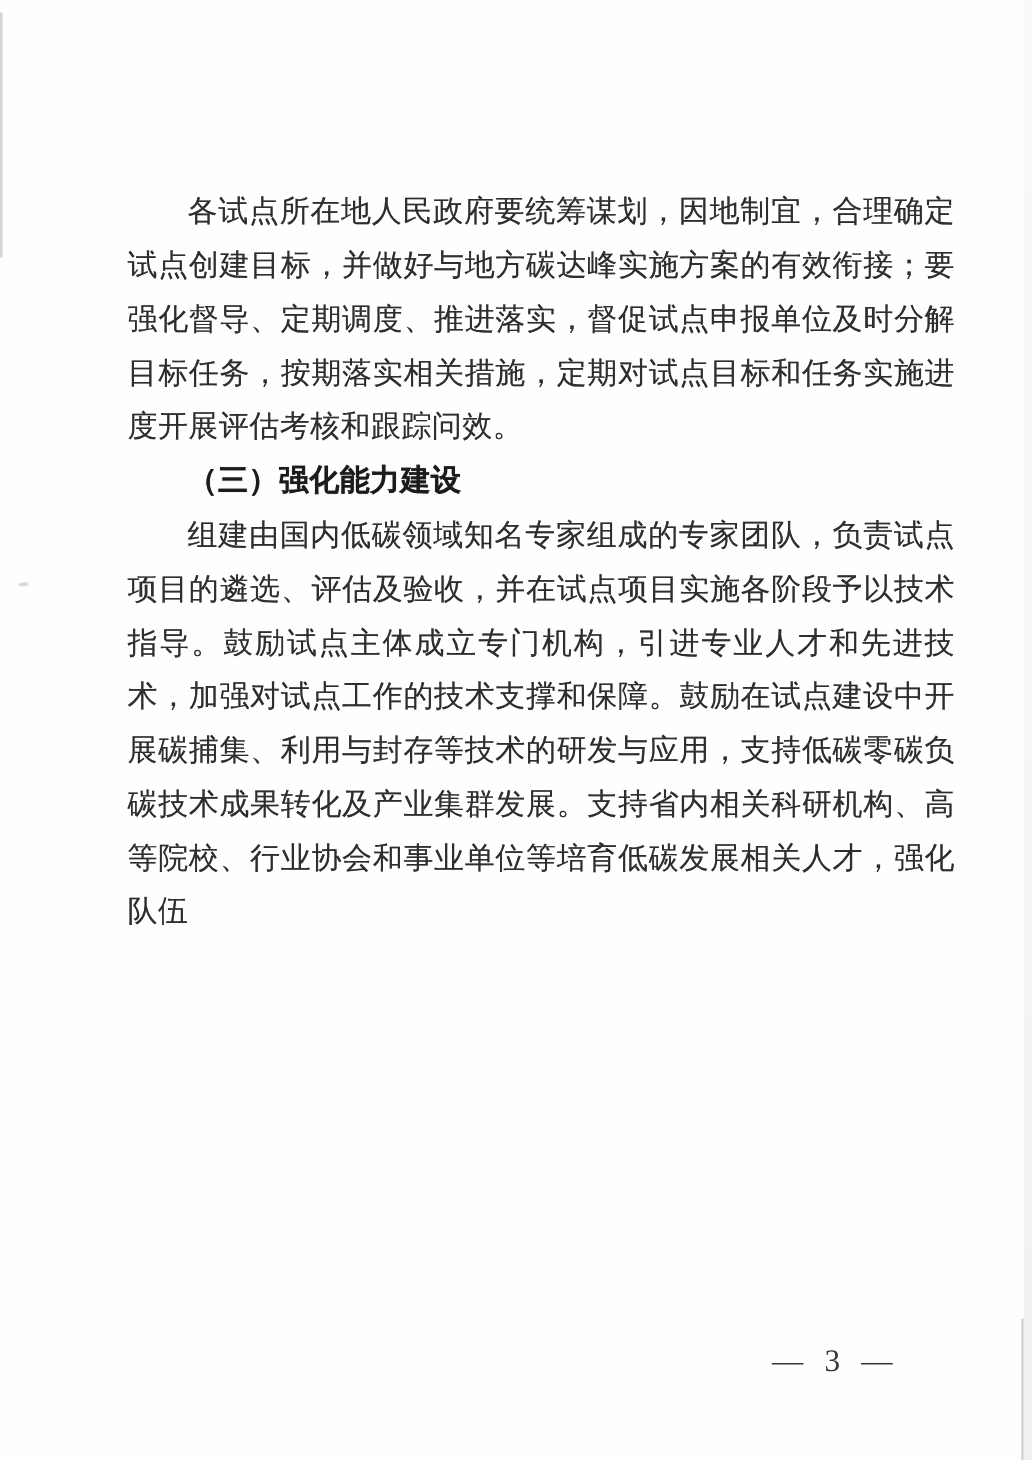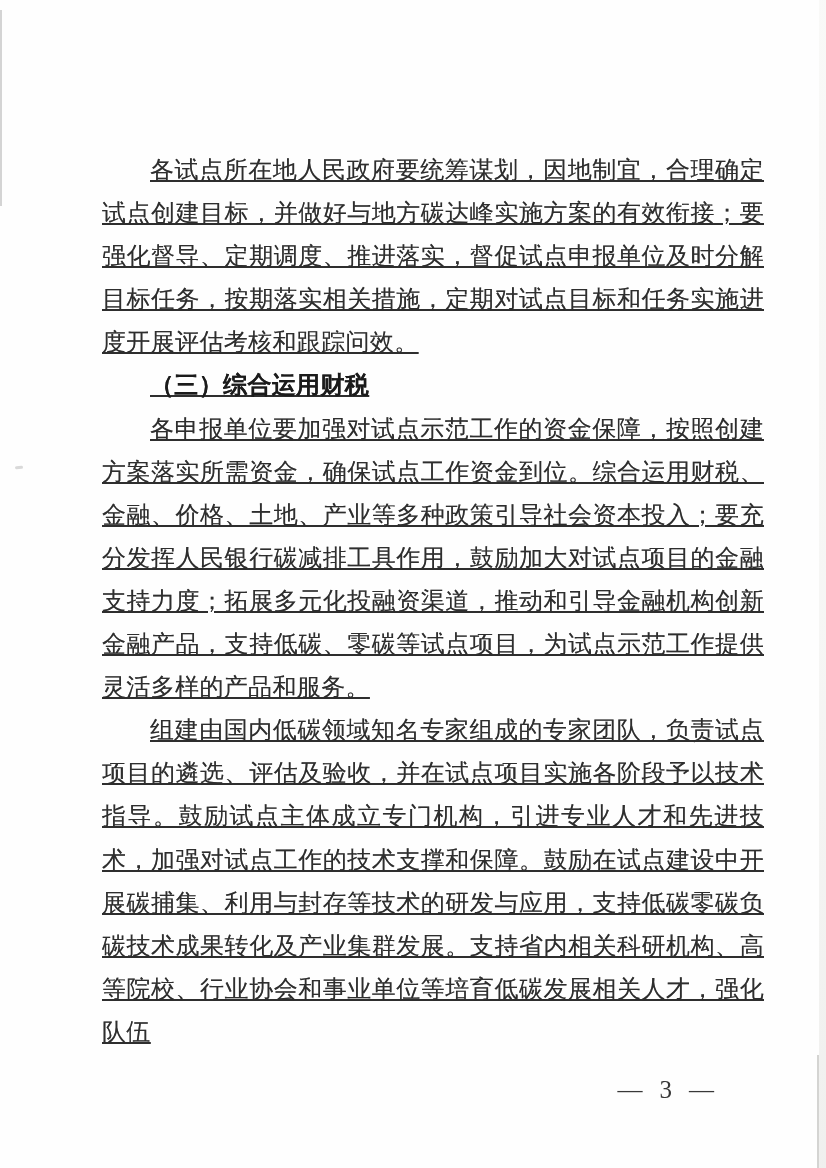--- a/index.html
+++ b/index.html
@@ -22,21 +22,20 @@
     left: 102px;
     top: 149px;
     width: 662px;
     font-size: 24px;
     line-height: 43.1px;
     letter-spacing: 0.35px;
     text-align: justify;
     color: #2e2e2e;
     
     text-shadow: 0 0 0.4px rgba(60,60,60,0.55);
-    text-decoration: underline;
   }
   .content p {
     margin: 0;
     text-indent: 48px;
   }
   .content p.heading {
     font-weight: 700;
     color: #1b1b1b;
     text-shadow: 0 0 0.6px rgba(20,20,20,0.8);
   }
@@ -95,22 +94,21 @@
 
 <div class="page">
 
   <div class="artifact-left-line"></div>
   <div class="artifact-speck"></div>
   <div class="artifact-right-strip"></div>
   <div class="artifact-right-line"></div>
 
   <div class="content">
     <p>各试点所在地人民政府要统筹谋划，因地制宜，合理确定试点创建目标，并做好与地方碳达峰实施方案的有效衔接；要强化督导、定期调度、推进落实，督促试点申报单位及时分解目标任务，按期落实相关措施，定期对试点目标和任务实施进度开展评估考核和跟踪问效。</p>
-    <p class="heading">（三）综合运用财税</p>
-    <p>各申报单位要加强对试点示范工作的资金保障，按照创建方案落实所需资金，确保试点工作资金到位。综合运用财税、金融、价格、土地、产业等多种政策引导社会资本投入；要充分发挥人民银行碳减排工具作用，鼓励加大对试点项目的金融支持力度；拓展多元化投融资渠道，推动和引导金融机构创新金融产品，支持低碳、零碳等试点项目，为试点示范工作提供灵活多样的产品和服务。</p>
+    <p class="heading">（三）强化能力建设</p>
     <p>组建由国内低碳领域知名专家组成的专家团队，负责试点项目的遴选、评估及验收，并在试点项目实施各阶段予以技术指导。鼓励试点主体成立专门机构，引进专业人才和先进技术，加强对试点工作的技术支撑和保障。鼓励在试点建设中开展碳捕集、利用与封存等技术的研发与应用，支持低碳零碳负碳技术成果转化及产业集群发展。支持省内相关科研机构、高等院校、行业协会和事业单位等培育低碳发展相关人才，强化队伍</p>
   </div>
 
   <div class="footer">
     <span class="dash">—</span>
     <span class="num">3</span>
     <span class="dash">—</span>
   </div>
 
 </div>

